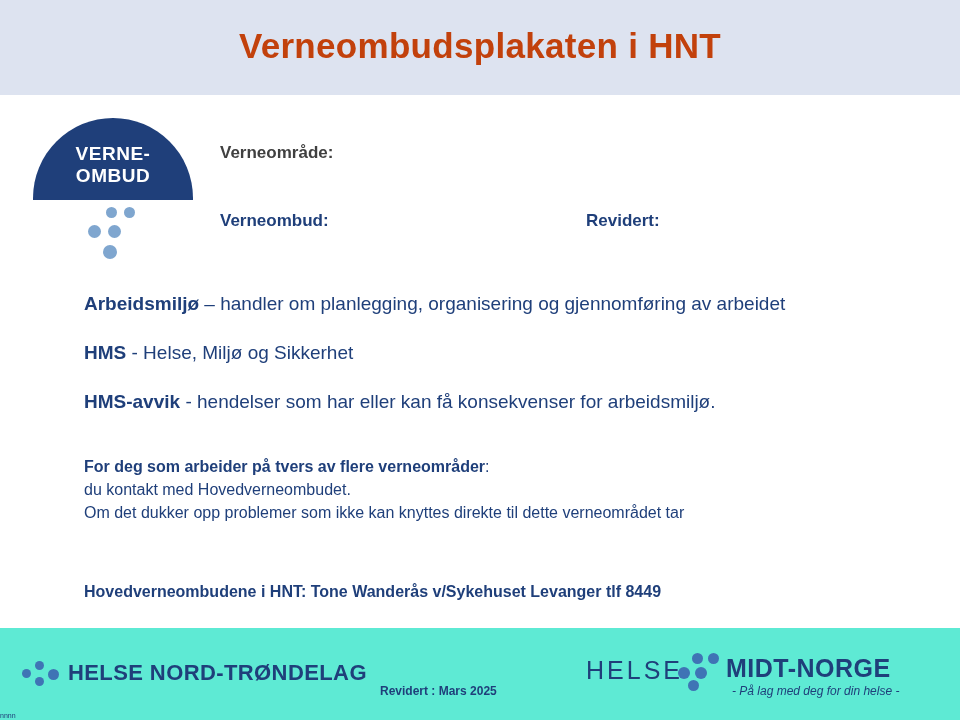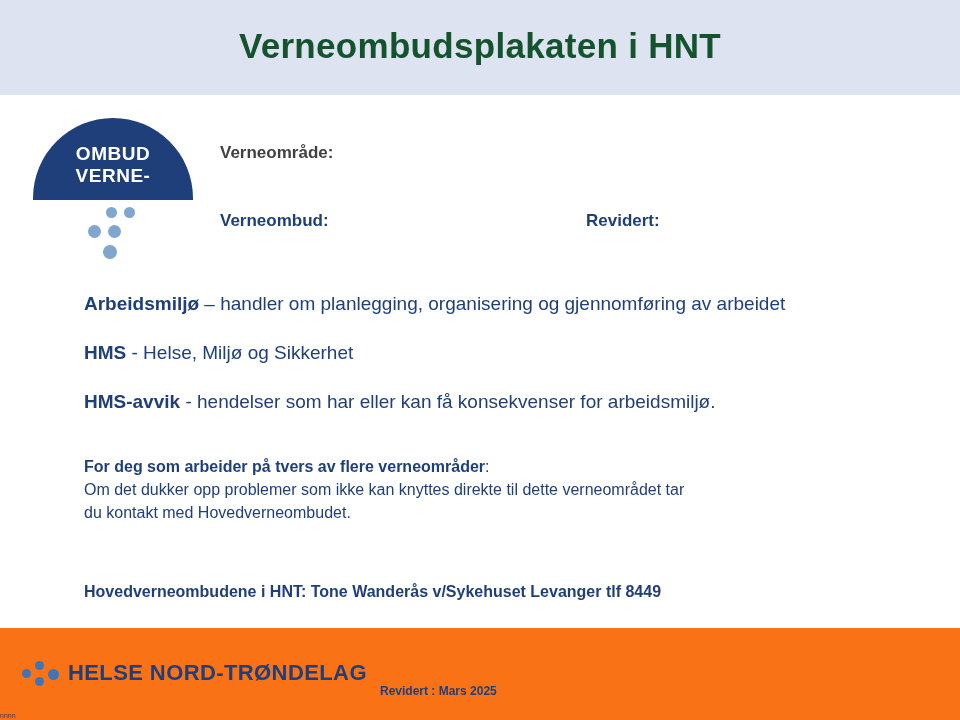--- a/index.html
+++ b/index.html
@@ -30,21 +30,21 @@
     background: #dde3f0;
   }
   .header-title {
     position: absolute;
     left: 0;
     top: 26px;
     width: 960px;
     text-align: center;
     font-size: 35px;
     font-weight: bold;
-    color: #14532d;
+    color: #c2410c;
     letter-spacing: 0.3px;
   }
   
   .vo-logo {
     position: absolute;
     left: 33px;
     top: 118px;
     width: 160px;
     height: 82px;
   }
@@ -154,21 +154,21 @@
   }
   .hvo-line2 { padding-left: 268px; }
 
   
   .footer-band {
     position: absolute;
     left: 0;
     bottom: 0;
     width: 960px;
     height: 92px;
-    background: #f97316;
+    background: #5eead4;
   }
   
   .hnt-logo {
     position: absolute;
     left: 22px;
     bottom: 26px;
     height: 40px;
   }
   .hnt-dots {
     position: absolute;
@@ -264,22 +264,22 @@
 
 <div class="slide">
 
   <div class="header-band">
     <div class="header-title">Verneombudsplakaten i HNT</div>
   </div>
 
   <div class="vo-logo">
     <div class="vo-disc"></div>
     <div class="vo-text">
+      <div>VERNE-</div>
       <div>OMBUD</div>
-      <div>VERNE-</div>
     </div>
   </div>
   <div class="vo-dots">
     <span class="dot d1"></span>
     <span class="dot d2"></span>
     <span class="dot d3"></span>
     <span class="dot d4"></span>
     <span class="dot d5"></span>
   </div>
 
@@ -294,39 +294,51 @@
     <b>HMS-avvik</b><span class="light"> - hendelser som har eller kan få konsekvenser for arbeidsmiljø.</span>
   </div>
   <div class="def def2">
     <b>HMS</b><span class="light"> - Helse, Miljø og Sikkerhet</span>
   </div>
 
   <div class="para-block">
     <div>
       <span class="para-head">For deg som arbeider på tvers av flere verneområder</span><span class="para-body">:</span>
     </div>
+    <div class="para-body">du kontakt med Hovedverneombudet.</div>
     <div class="para-body">Om det dukker opp problemer som ikke kan knyttes direkte til dette verneområdet tar</div>
-    <div class="para-body">du kontakt med Hovedverneombudet.</div>
   </div>
 
   <div class="hvo-block">
     <div>Hovedverneombudene i HNT: Tone Wanderås v/Sykehuset Levanger   tlf 8449</div>
   </div>
 
   <div class="footer-band">
 
     <div class="hnt-logo">
       <div class="hnt-dots">
         <span class="dot a"></span>
         <span class="dot b"></span>
         <span class="dot c"></span>
         <span class="dot d"></span>
       </div>
       <div class="hnt-text">HELSE NORD-TRØNDELAG</div>
     </div>
 
     <div class="revised">Revidert : Mars 2025</div>
 
+    <div class="hmn-logo">
+      <div class="hmn-helse">HELSE</div>
+      <div class="hmn-dots">
+        <span class="dot a"></span>
+        <span class="dot b"></span>
+        <span class="dot c"></span>
+        <span class="dot d"></span>
+        <span class="dot e"></span>
+      </div>
+      <div class="hmn-midt">MIDT-NORGE</div>
+      <div class="hmn-slogan">- På lag med deg for din helse -</div>
+    </div>
 
     <div class="corner-mark">nnnn</div>
   </div>
 
 </div>
 
 </body></html>

